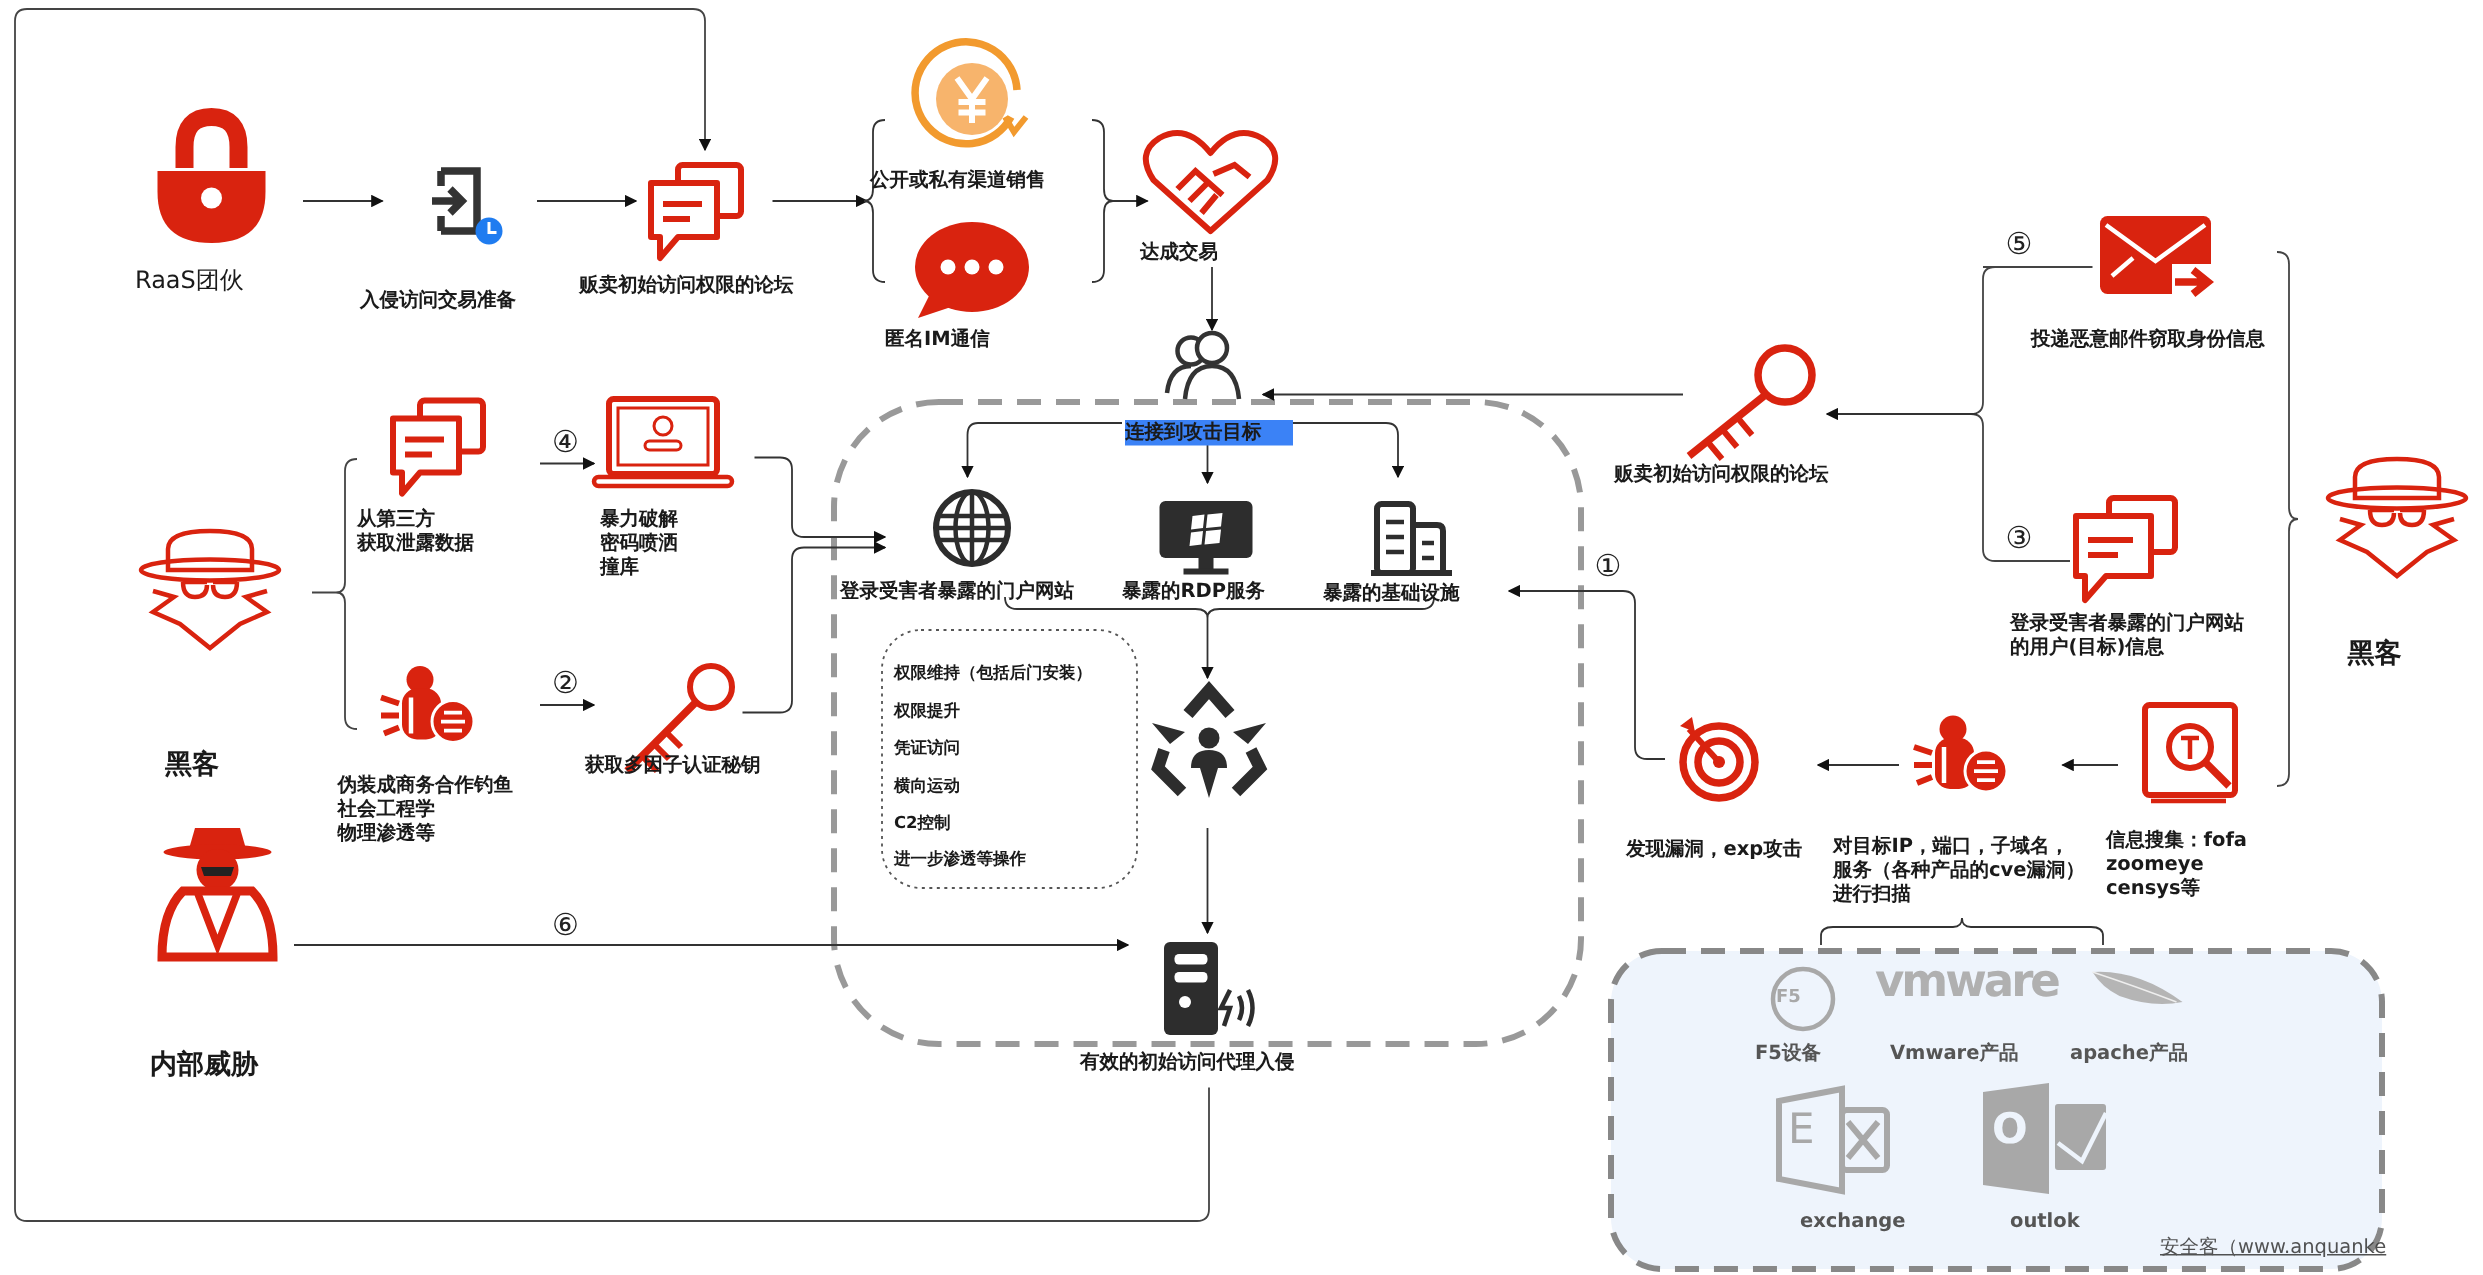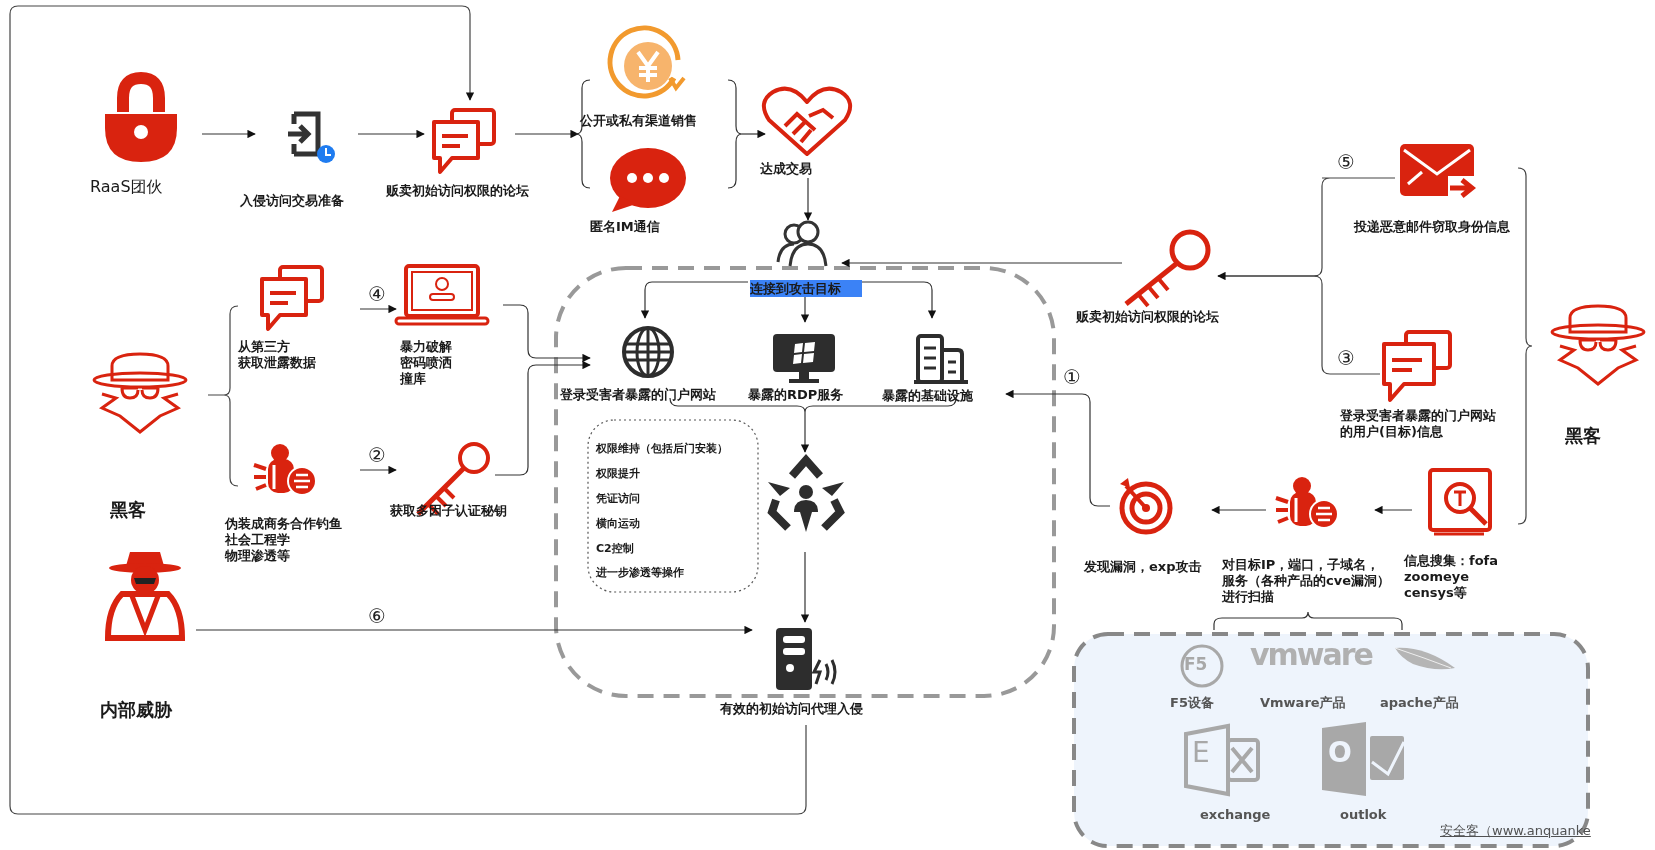--- a/index.html
+++ b/index.html
@@ -320,21 +320,21 @@
 <div class="lbl" style="left:1340px;top:423px;width:170px;">的用户(目标)信息</div>
 <div class="lbl lbl-md" style="left:1565px;top:386px;width:70px;">黑客</div>
 <div class="lbl" style="left:1084px;top:558px;width:140px;">发现漏洞，exp攻击</div>
 <div class="lbl" style="left:1222px;top:556px;width:176px;">对目标IP，端口，子域名，</div>
 <div class="lbl" style="left:1222px;top:572px;width:176px;">服务（各种产品的cve漏洞）</div>
 <div class="lbl" style="left:1222px;top:588px;width:176px;">进行扫描</div>
 <div class="lbl" style="left:1404px;top:552px;width:120px;">信息搜集：fofa</div>
 <div class="lbl" style="left:1404px;top:568px;width:120px;">zoomeye</div>
 <div class="lbl" style="left:1404px;top:584px;width:120px;">censys等</div>
 
-<div class="lbl lbl-grey" style="left:1184px;top:656px;width:40px;font-size:17px;color:#a8a8a8;">F5</div>
+<div class="lbl lbl-grey" style="left:1184px;top:656px;width:40px;font-size:12px;color:#a8a8a8;">F5</div>
 <div class="lbl" style="left:1250px;top:646px;width:110px;font-size:30px;font-weight:bold;color:#b0b0b0;letter-spacing:-2px;">vmware</div>
 <div class="lbl lbl-grey" style="left:1170px;top:694px;width:70px;color:#555;">F5设备</div>
 <div class="lbl lbl-grey" style="left:1260px;top:694px;width:100px;color:#555;">Vmware产品</div>
 <div class="lbl lbl-grey" style="left:1380px;top:694px;width:100px;color:#555;">apache产品</div>
 <div class="lbl" style="left:1192px;top:744px;width:30px;font-size:28px;font-weight:normal;color:#a8a8a8;">E</div>
 <div class="lbl" style="left:1328px;top:744px;width:30px;font-size:28px;font-weight:bold;color:#eef4fc;">O</div>
 <div class="lbl lbl-grey" style="left:1200px;top:806px;width:90px;color:#555;">exchange</div>
 <div class="lbl lbl-grey" style="left:1340px;top:806px;width:70px;color:#555;">outlok</div>
 
 <div class="num" style="left:1063px;top:365px;">①</div>

